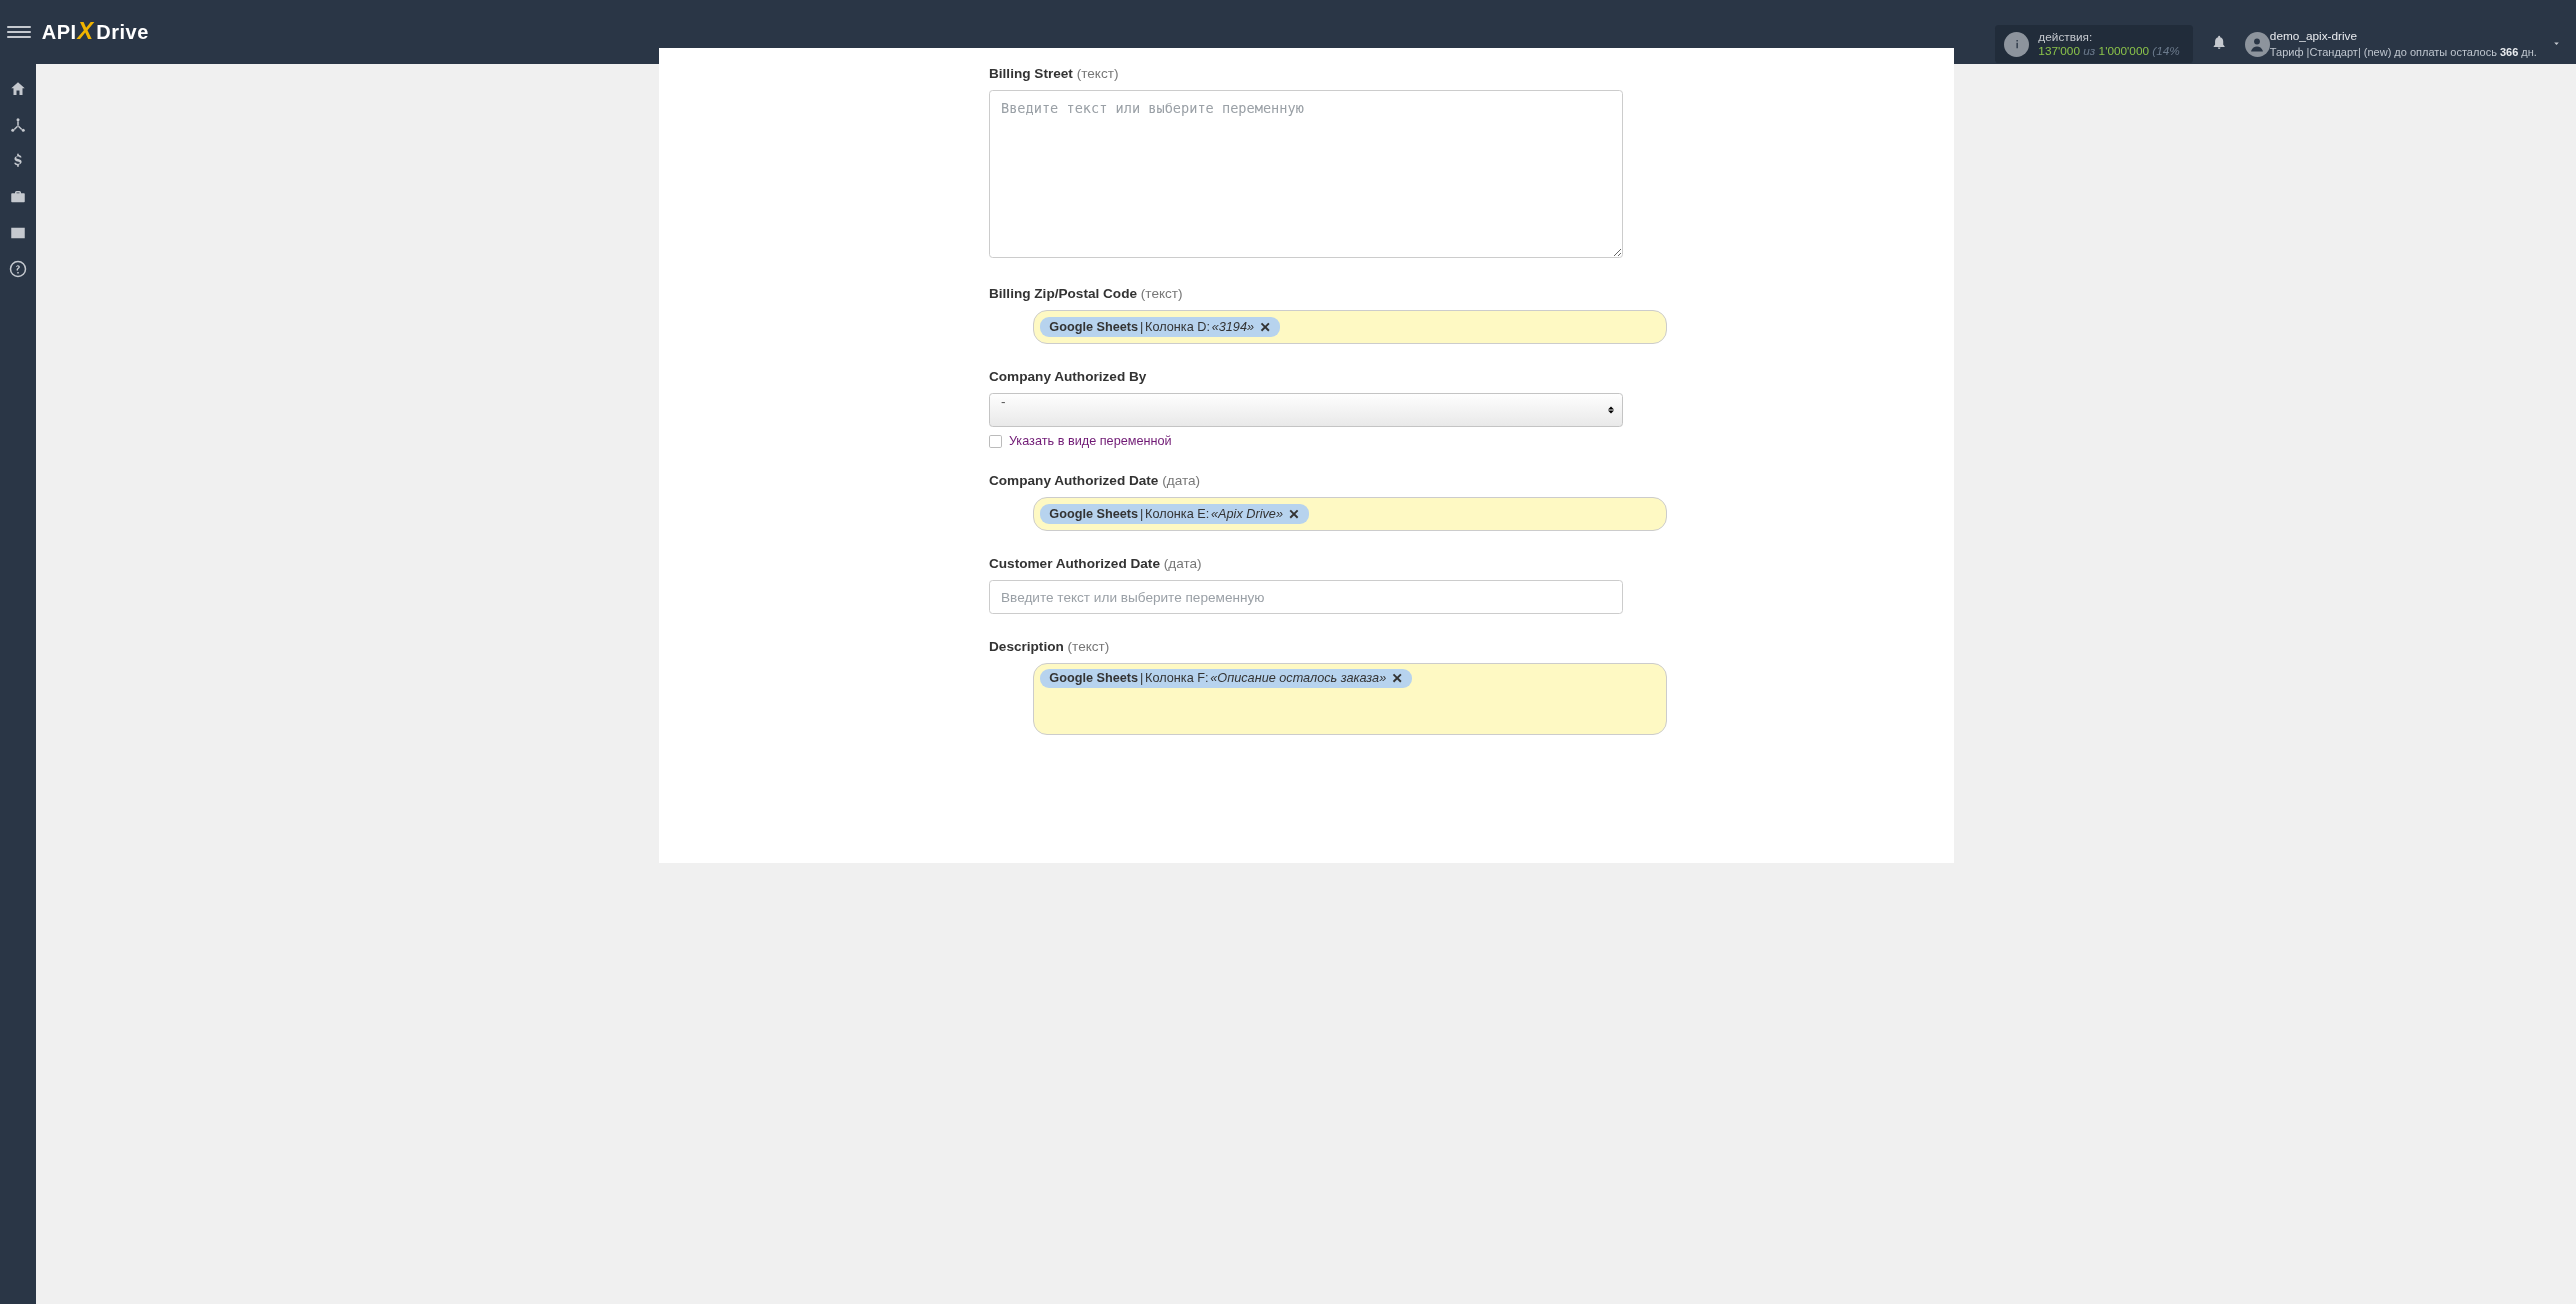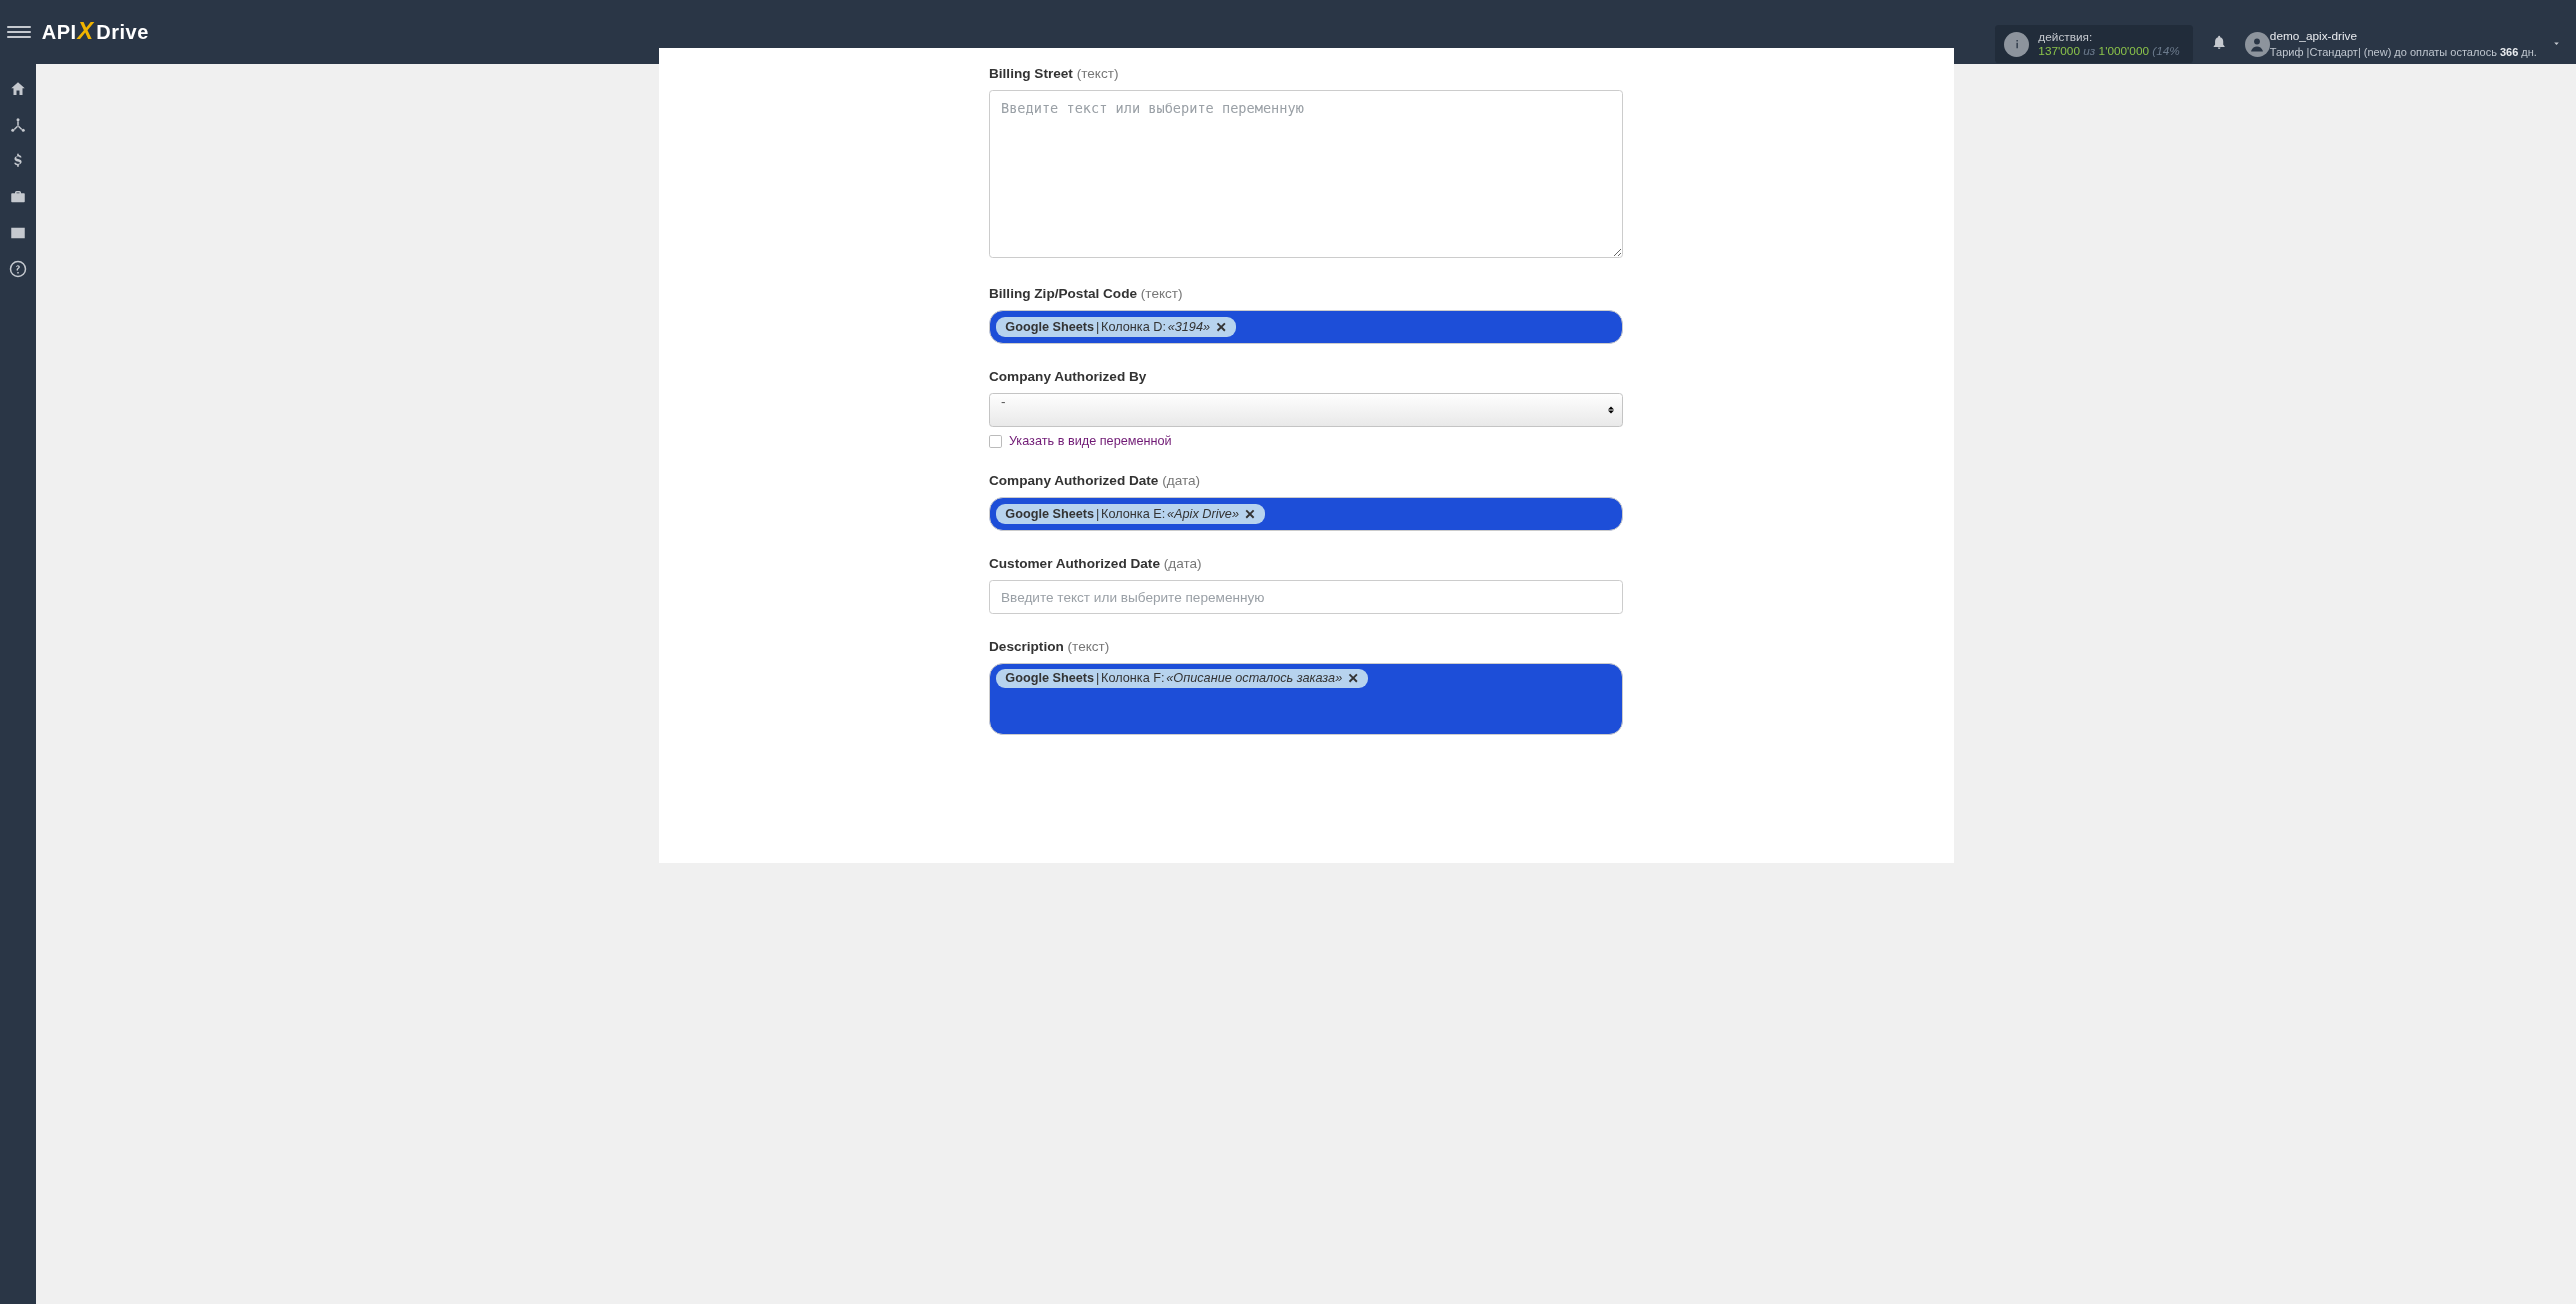--- a/index.html
+++ b/index.html
@@ -93,21 +93,21 @@
 .textarea, .textinput {
   width: 100%; border: 0.9px solid #ccc; border-radius: 3.6px;
   background: #fff; padding: 9px 11px; font-size: 13.6px; color: #0f766e;
 }
 .textarea { min-height: 168px; resize: vertical; }
 .textinput { height: 34px; }
 .textarea::placeholder, .textinput::placeholder { color: #9aa0a6; }
 
 .token-input {
   width: 100%; min-height: 34px; border: 0.9px solid #ccc; border-radius: 14px;
-  background: #1d4ed8; padding: 4.5px 6.3px; display: flex; flex-wrap: wrap; gap: 3.6px; align-items: center;
+  background: #fef9c3; padding: 4.5px 6.3px; display: flex; flex-wrap: wrap; gap: 3.6px; align-items: center; margin-left: 44px;
 }
 .token-input.tall { min-height: 72px; align-items: flex-start; }
 .token {
   background: #b7d3ee; border-radius: 9px; padding: 1.8px 9px; font-size: 12.7px;
   display: inline-flex; align-items: center; gap: 1.8px; color: #333;
 }
 .token b { font-weight: 700; }
 .token .col { color: #333; }
 .token .val { font-style: italic; }
 .token-remove { cursor: pointer; margin-left: 3.6px; font-weight: 700; font-size: 13.6px; color: #333; }

